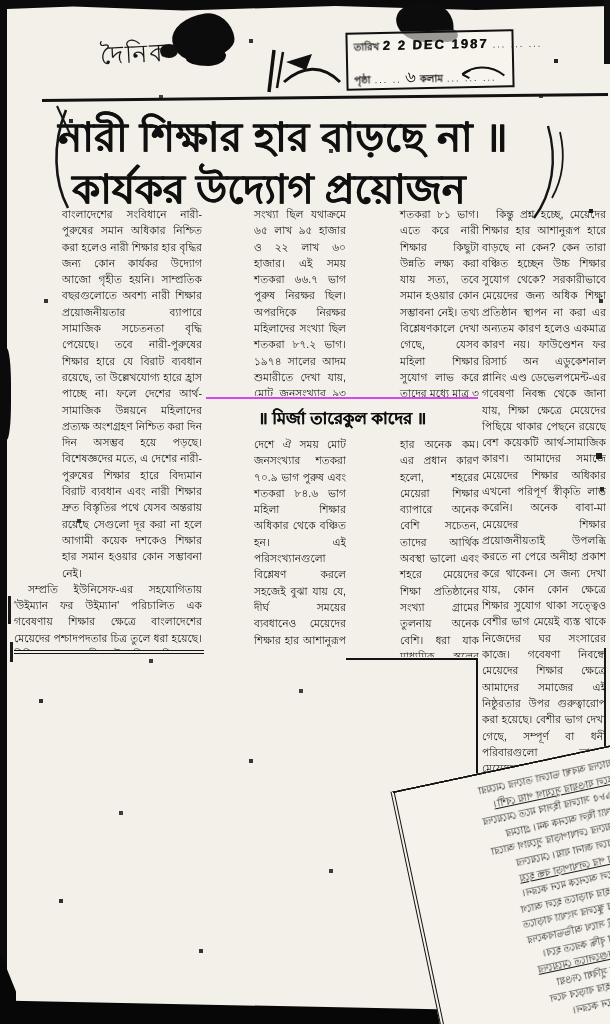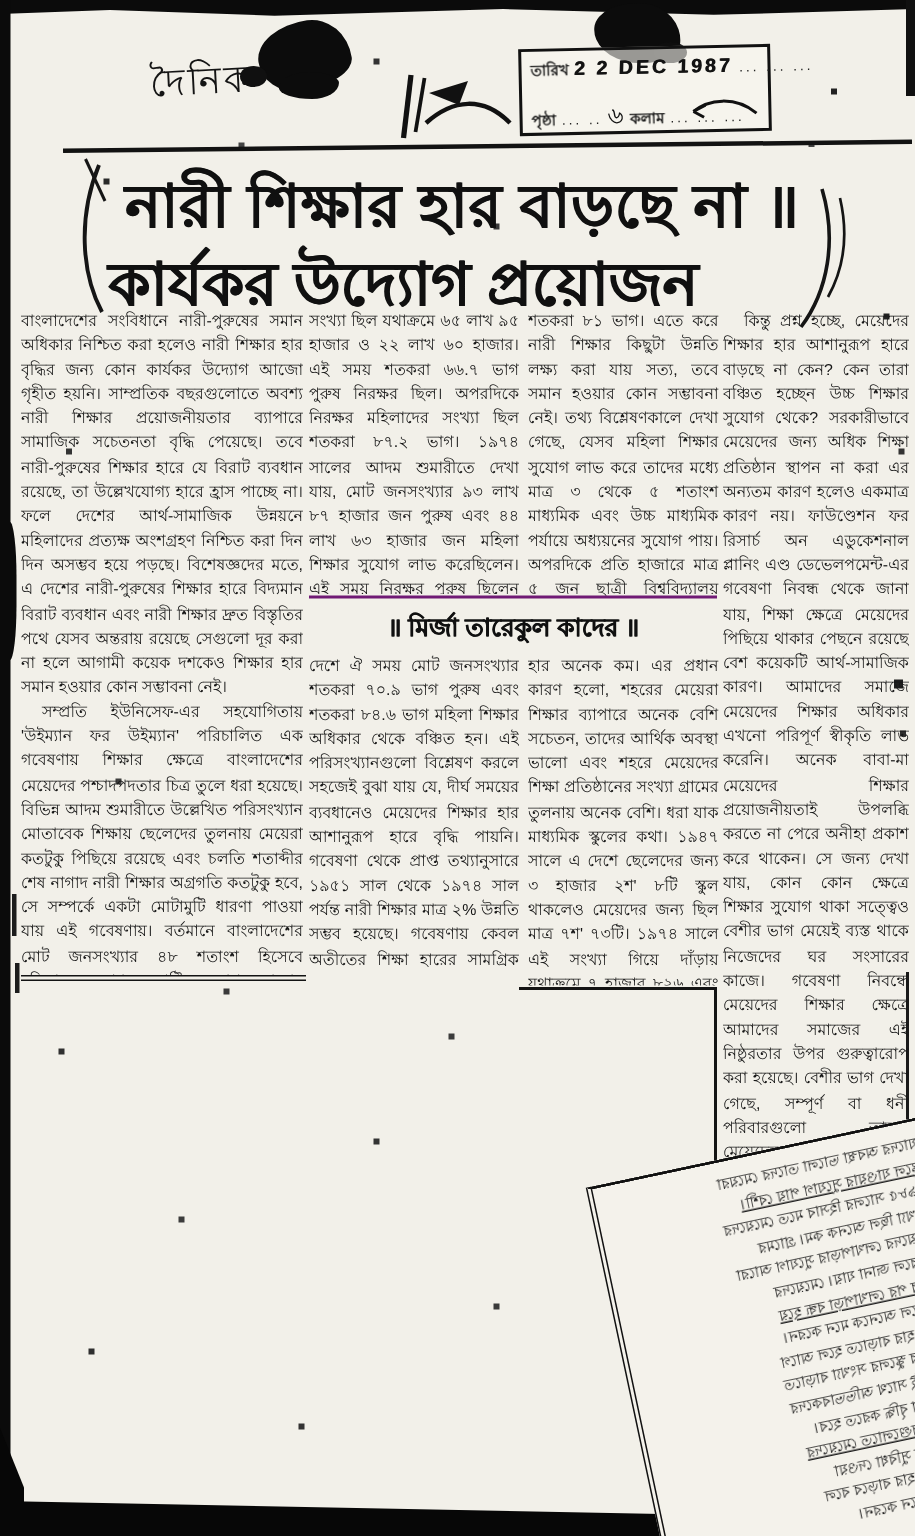--- a/index.html
+++ b/index.html
@@ -46,38 +46,38 @@
   .stamp-row{display:flex;align-items:baseline;gap:4px;white-space:nowrap;}
   .stamp-label{font-size:10px;font-weight:bold;color:#1a1a1a;filter:blur(.4px);}
   .stamp-date{font-size:13px;font-weight:bold;letter-spacing:2px;color:#131313;
     transform:skewX(-3deg);text-shadow:.5px 0 #131313;}
   .stamp-dots{font-size:9px;letter-spacing:2px;color:#222;}
   .stamp-page-num{font-size:16px;transform:rotate(-9deg);display:inline-block;color:#111;}
   .stamp-arrow{position:absolute;right:4px;top:30px;}
   .head-rule{position:absolute;left:42px;top:96px;width:566px;height:2.5px;background:#121212;
     transform:rotate(-.6deg);}
   
-  .headline-1{position:absolute;left:58px;top:106px;width:500px;text-align:center;
+  .headline-1{position:absolute;left:58px;top:106px;width:500px;
     font-size:40px;font-weight:bold;letter-spacing:.5px;color:#101010;
     text-shadow:.6px 0 #101010;white-space:nowrap;}
   .headline-2{position:absolute;left:72px;top:158px;width:420px;
     font-size:40px;font-weight:bold;color:#101010;text-shadow:.6px 0 #101010;white-space:nowrap;}
   .headline-marks{position:absolute;left:0;top:96px;z-index:2;}
   
   .col{position:absolute;overflow:hidden;font-size:10.6px;line-height:16.3px;
     text-align:justify;color:#171717;z-index:1;}
   .col p{margin:0;text-indent:14px;}
-  .col p.noindent{text-indent:0;}
+  .col p.noindent{text-indent:0;margin-left:48px;}
   .col1{left:14px;top:206px;width:188px;height:444px;}
   .col2a{left:206px;top:206px;width:140px;height:190px;}
   .col3a{left:352px;top:206px;width:127px;height:192px;}
   .col2b{left:206px;top:436px;width:140px;height:212px;}
   .col3b{left:352px;top:436px;width:127px;height:221px;}
   .col4{left:482px;top:206px;width:124px;height:580px;}
-  .byline{position:absolute;left:206px;top:397px;width:272px;border-top:2px solid #701a75;
+  .byline{position:absolute;left:206px;top:397px;width:272px;border-top:2px solid #d946ef;
     padding-top:7px;text-align:center;font-size:16.5px;font-weight:bold;color:#101010;
     text-shadow:.4px 0 #101010;z-index:2;white-space:nowrap;}
   .rule-col1-end{position:absolute;left:14px;top:650px;width:190px;height:4px;
     border-top:1.5px solid #131313;border-bottom:1.5px solid #131313;}
   .rule-col3-end{position:absolute;left:346px;top:658px;width:132px;height:1.6px;background:#141414;}
   .rule-vert{position:absolute;left:476px;top:658px;width:1.6px;height:140px;background:#141414;}
   .rule-vert-right{position:absolute;left:604px;top:648px;width:1.5px;height:160px;background:#1a1a1a;}
   
   .fragment{position:absolute;left:392px;top:790px;width:228px;height:300px;
     background:#f4f2eb;border-left:4px double #111;border-top:2px solid #111;

